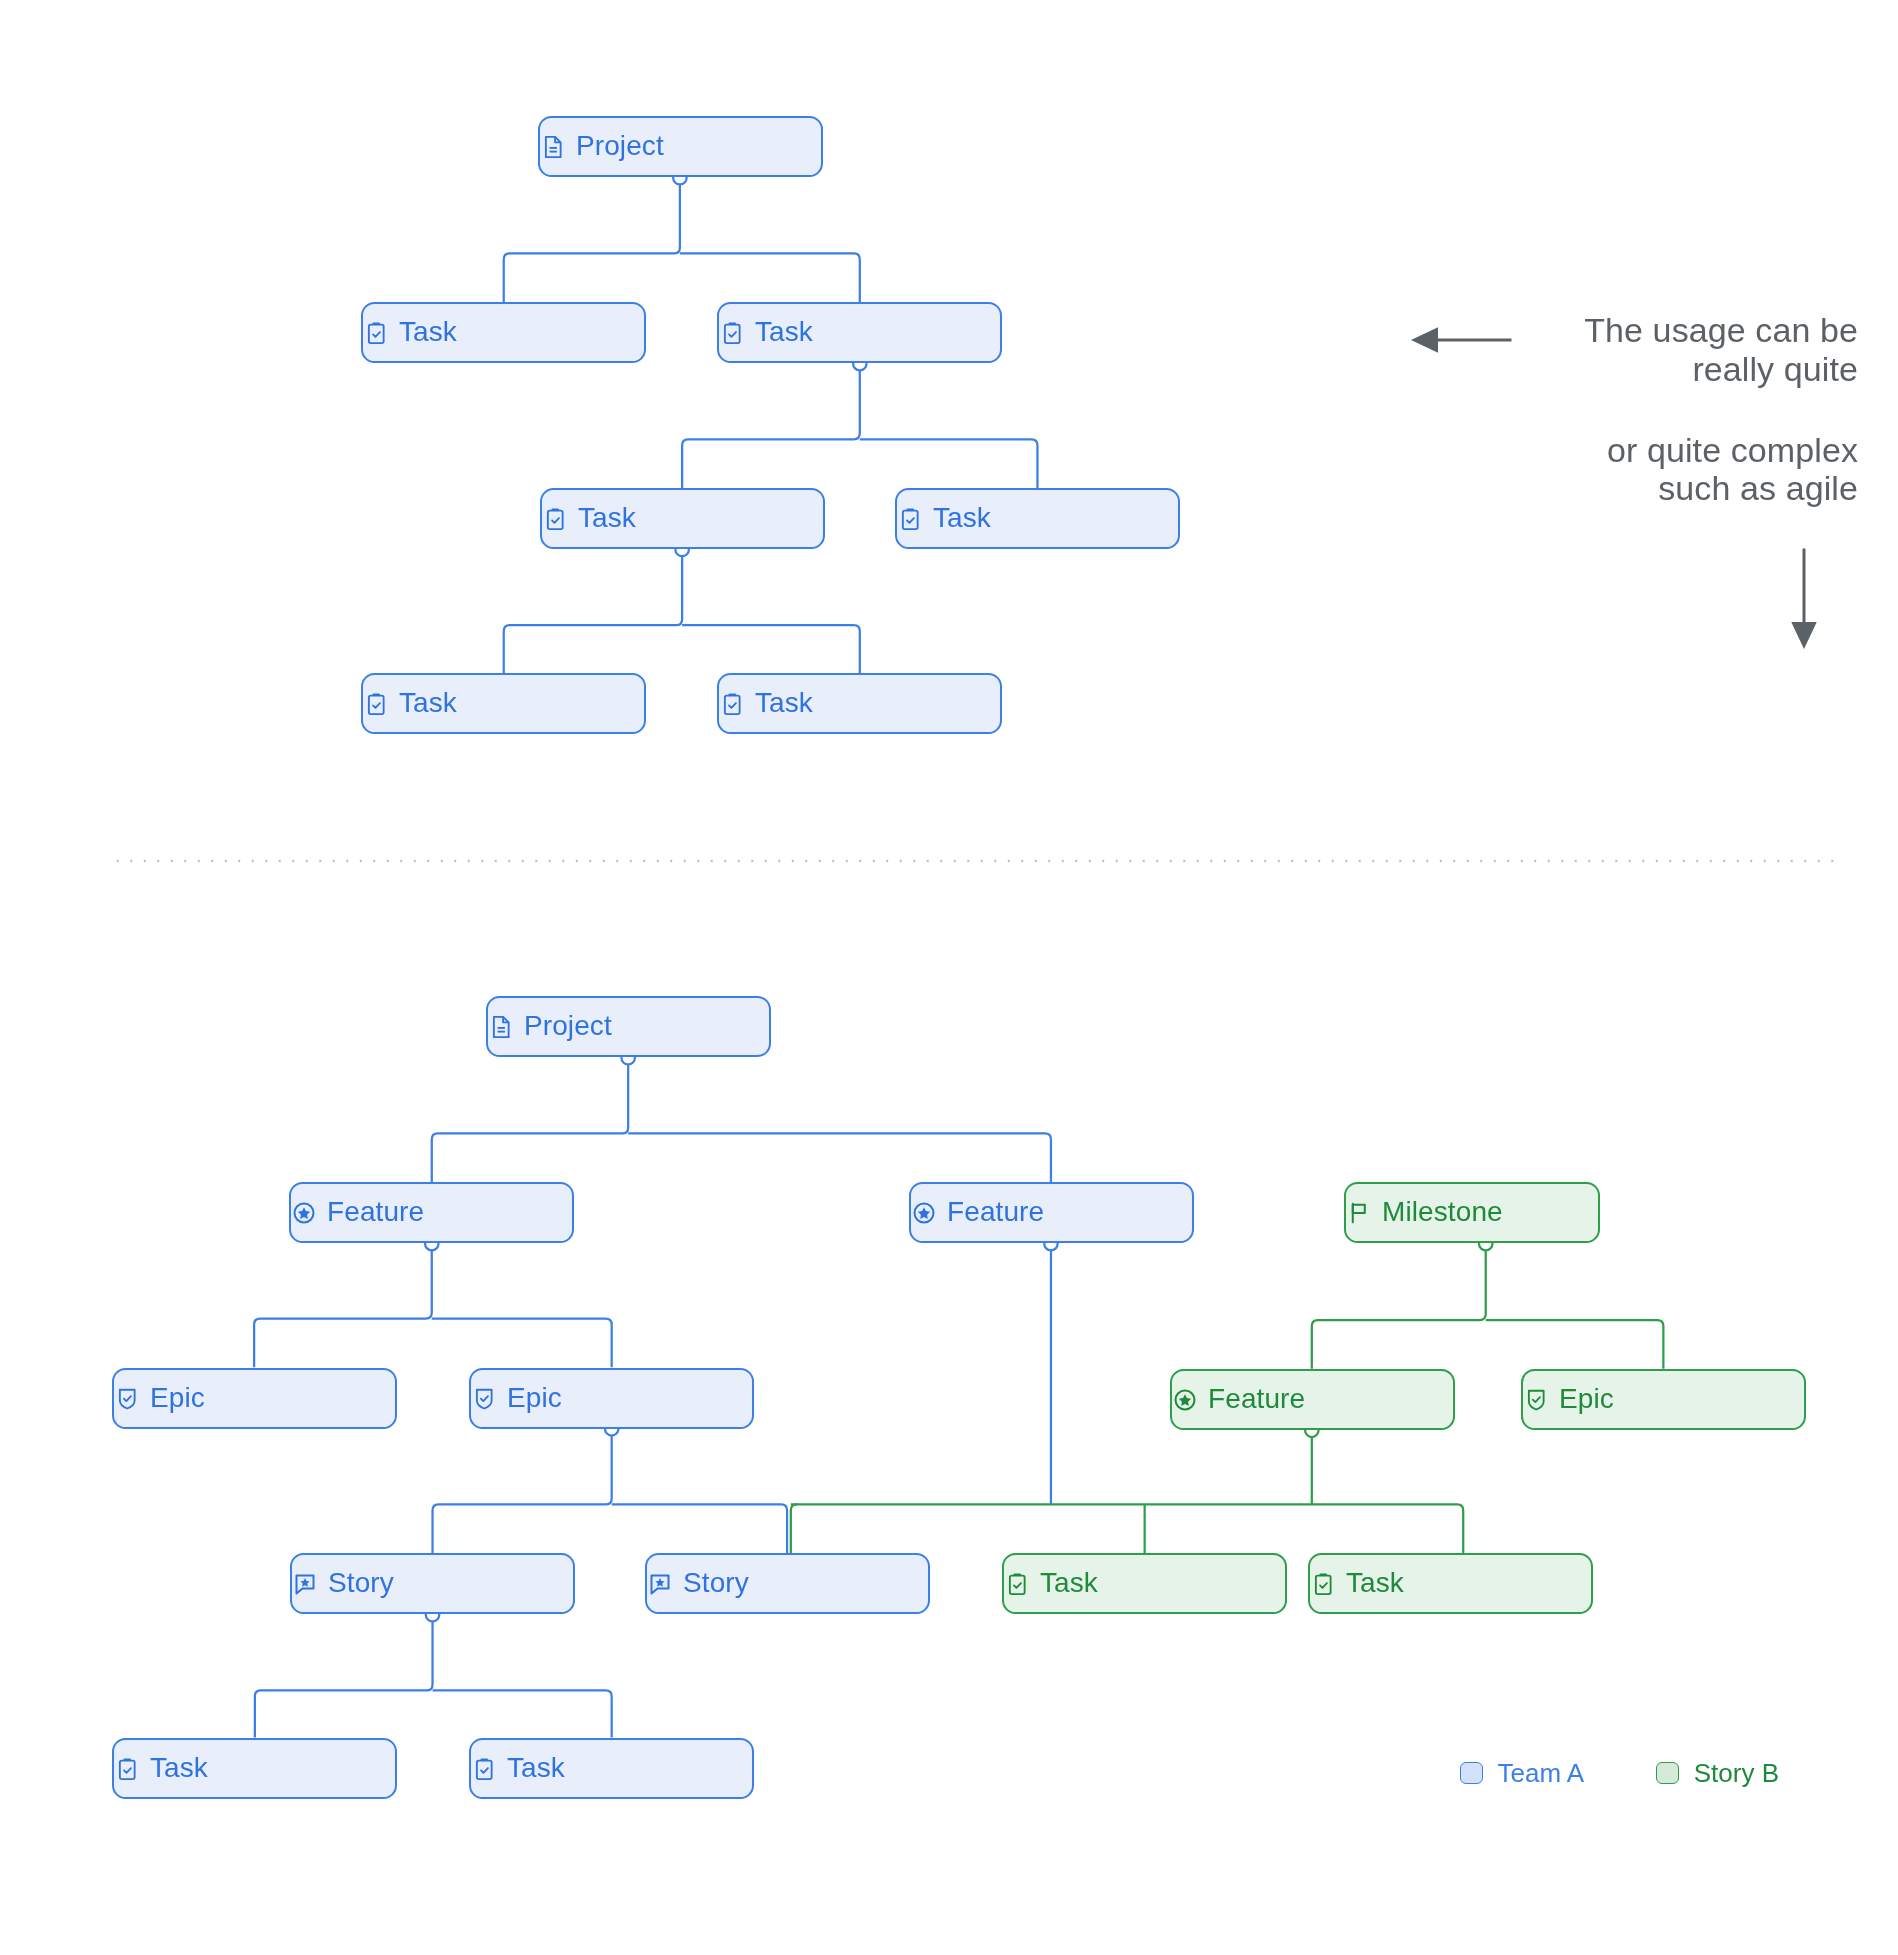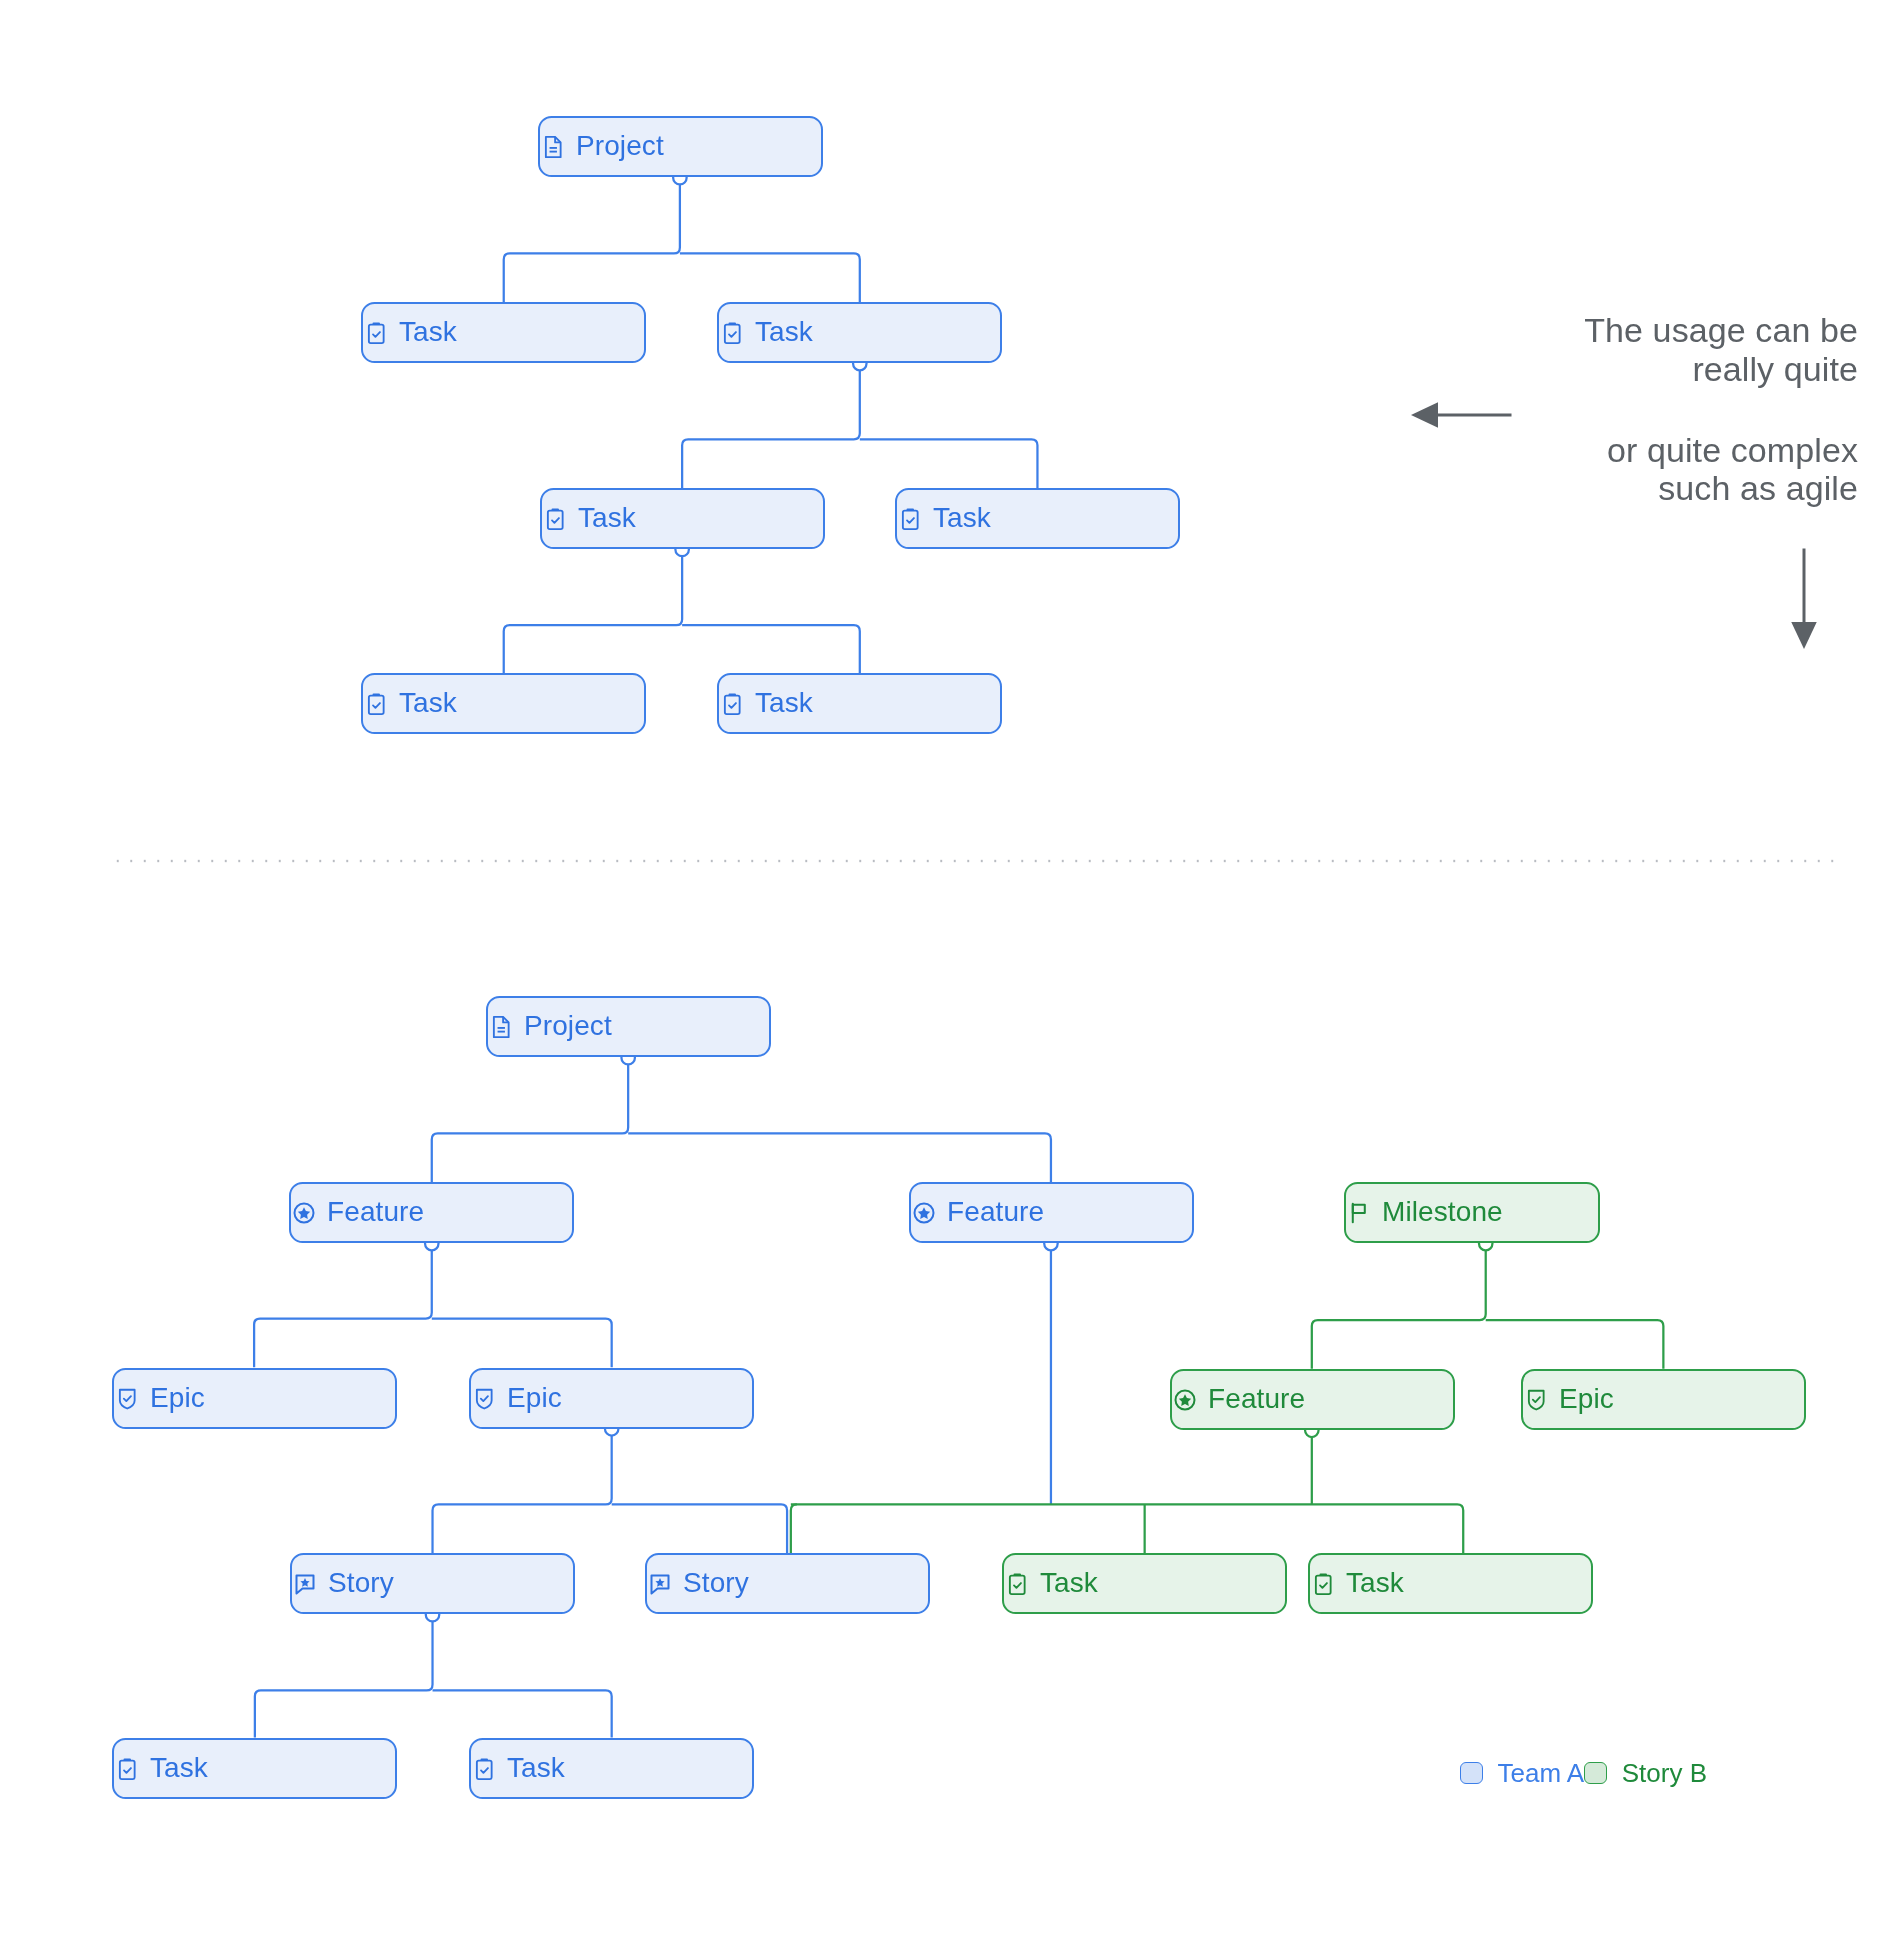--- a/index.html
+++ b/index.html
@@ -83,21 +83,21 @@
   
   #annotation {
     position: absolute;
     left: 1408px;
     top: 311px;
     width: 450px;
     z-index: 4;
   }
   .anno-row {
     display: flex;
-    align-items: center;
+    align-items: flex-start;
     gap: 16px;
   }
   .anno-arrow-left {
     width: 105px;
     flex: 0 0 105px;
     padding-top: 13.5px;
   }
   .anno-text {
     flex: 1;
     text-align: right;
@@ -129,20 +129,21 @@
     z-index: 2;
   }
 
   
   #legend {
     position: absolute;
     left: 1460px;
     top: 1760px;
     display: flex;
     align-items: center;
+    gap: 72px;
     z-index: 4;
   }
   .legend-item {
     display: flex;
     align-items: center;
     gap: 15px;
     font-size: 26px;
   }
   .legend-swatch {
     width: 22.5px;

